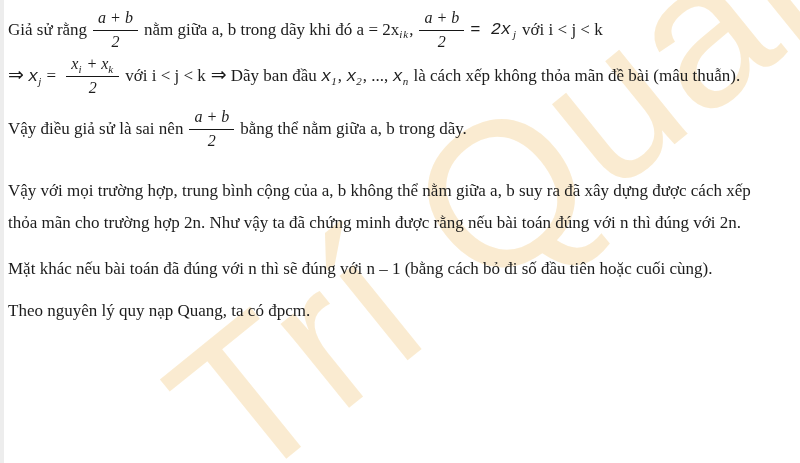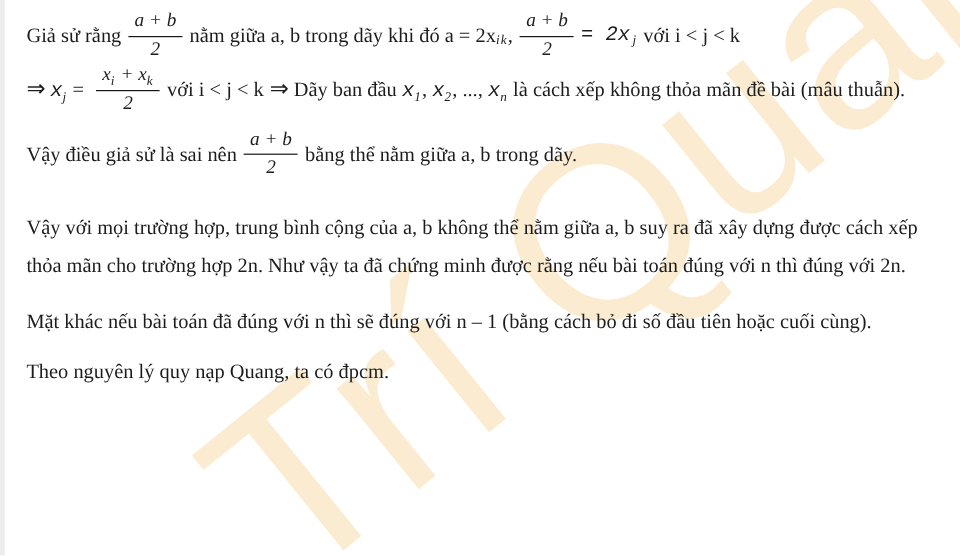--- a/index.html
+++ b/index.html
@@ -8,21 +8,21 @@
     font-family:"Liberation Serif", serif;color:#1c1c1c;position:relative;
   }
   .page{position:relative;width:800px;height:463px;overflow:hidden;}
   .edge-strip{position:absolute;left:0;top:0;width:4px;height:463px;background:#ededed;}
   .watermark-layer{position:absolute;left:0;top:0;width:800px;height:463px;z-index:0;pointer-events:none;}
   .watermark-layer text{
     font-family:"Liberation Sans", sans-serif;
     font-size:205px;opacity:0.5;letter-spacing:2px;
   }
   .doc{
-    position:absolute;left:22px;top:0;width:748px;z-index:1;
+    position:absolute;left:8px;top:0;width:748px;z-index:1;
     font-size:17px;line-height:32px;
   }
   .para{margin:0;}
   .p1{margin-top:8px;display:flex;align-items:center;flex-wrap:nowrap;}
   .p2{line-height:44px;}
   .p3{margin-top:8px;display:flex;align-items:center;flex-wrap:nowrap;}
   .p4{margin-top:23px;line-height:32px;}
   .p5{margin-top:14px;line-height:32px;}
   .p6{margin-top:10px;line-height:32px;}
   .frac{

